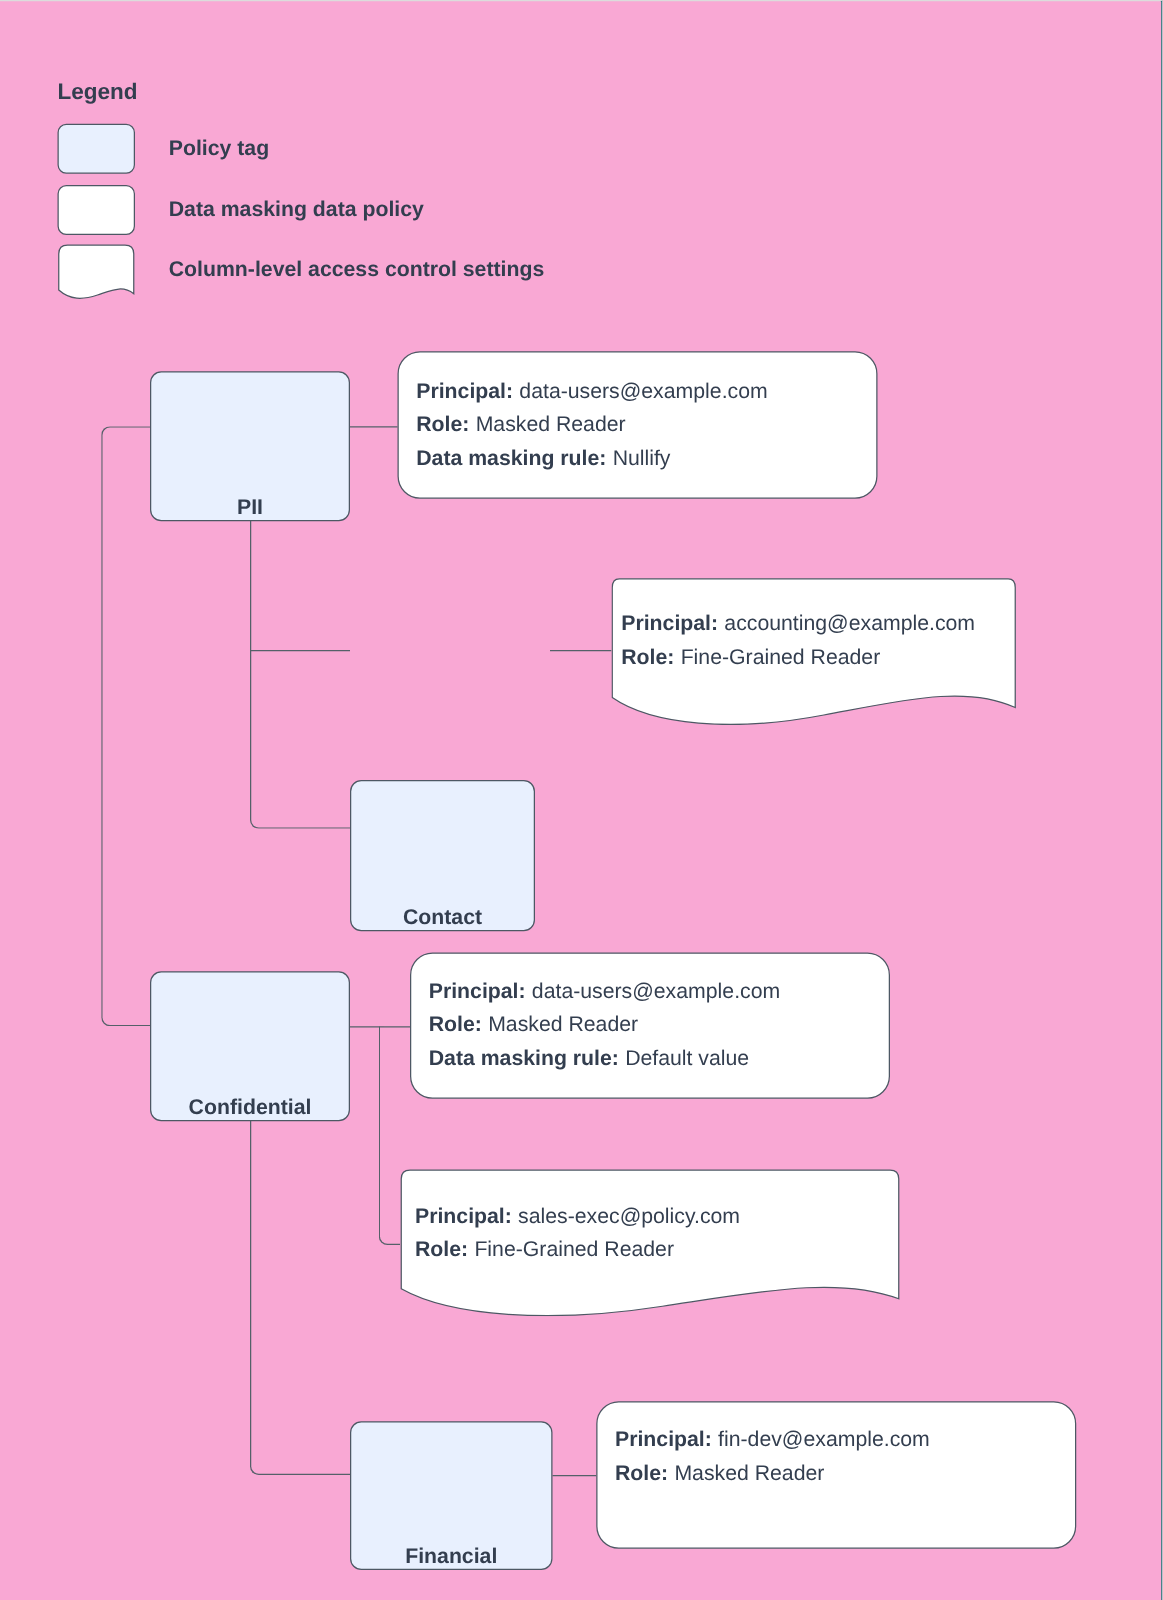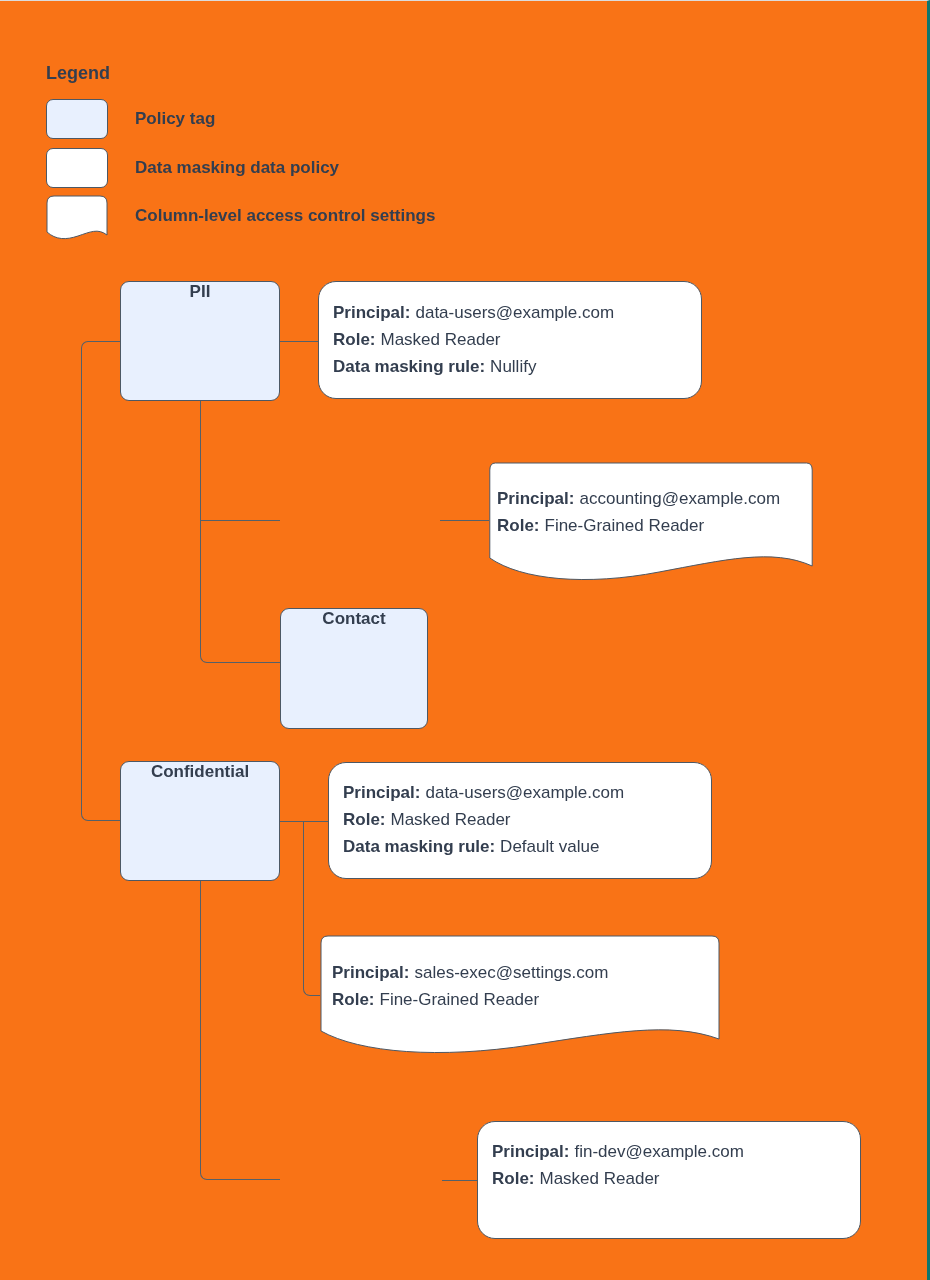--- a/index.html
+++ b/index.html
@@ -4,31 +4,31 @@
 <style>
   :root{
     --node-fill:#e8f0fe;
     --node-border:#4d5864;
     --line:#556069;
     --text:#333e4f;
   }
   *{box-sizing:border-box;}
   html,body{margin:0;padding:0;background:#fff;}
   body{font-family:"Liberation Sans","DejaVu Sans",sans-serif;color:var(--text);}
-  .canvas{position:relative;width:930px;height:1280px;background:#f97316;overflow:hidden;
-          border-top:1px solid #dcdcdc;border-right:3px solid #0f766e;padding-left:26px;}
+  .canvas{position:relative;width:930px;height:1280px;background:#f9a8d4;overflow:hidden;
+          border-top:1px solid #dcdcdc;border-right:1px solid #0f766e;padding-left:26px;}
   
   .legend-title{position:absolute;font-size:18px;font-weight:bold;}
   .swatch{position:absolute;border:1px solid var(--node-border);border-radius:7px;background:#fff;}
   .swatch.blue{background:var(--node-fill);}
   .legend-label{position:absolute;font-size:17px;font-weight:bold;display:flex;align-items:center;}
   
   .tag{position:absolute;background:var(--node-fill);border:1px solid var(--node-border);
-       border-radius:9px;display:flex;align-items:flex-start;justify-content:center;
-       font-size:17px;font-weight:bold;}
+       border-radius:9px;display:flex;align-items:flex-end;justify-content:center;
+       font-size:17px;font-weight:bold;margin-top:16px;}
   .policy{position:absolute;background:#fff;border:1px solid var(--node-border);
           border-radius:18px;font-size:17px;line-height:27px;}
   .policy .pad, .doc .pad{position:absolute;left:0;top:0;width:100%;height:100%;}
   .pline{white-space:nowrap;}
   .pl{font-weight:bold;margin-right:5px;}
   
   .doc{position:absolute;font-size:17px;line-height:27px;}
   .doc svg{position:absolute;left:0;top:0;width:100%;height:100%;display:block;}
   .doc .pad{position:relative;}
   
@@ -75,20 +75,23 @@
 
 
   <div class="tag" style="left:280px;top:607px;width:148px;height:121px;">
     <span>Contact</span>
   </div>
 
   <div class="tag" style="left:120px;top:760px;width:160px;height:120px;">
     <span>Confidential</span>
   </div>
 
+  <div class="tag" style="left:280px;top:1120px;width:162px;height:119px;">
+    <span>Financial</span>
+  </div>
 
   <div class="policy" style="left:318px;top:280px;width:384px;height:118px;">
     <div class="pad" style="padding:17px 0 0 14px;">
       <div class="pline"><span class="pl">Principal:</span><span class="pv">data-users@example.com</span></div>
       <div class="pline"><span class="pl">Role:</span><span class="pv">Masked Reader</span></div>
       <div class="pline"><span class="pl">Data masking rule:</span><span class="pv">Nullify</span></div>
     </div>
   </div>
 
   <div class="policy" style="left:328px;top:761px;width:384px;height:117px;">
@@ -114,18 +117,18 @@
       <div class="pline"><span class="pl">Principal:</span><span class="pv">accounting@example.com</span></div>
       <div class="pline"><span class="pl">Role:</span><span class="pv">Fine-Grained Reader</span></div>
     </div>
   </div>
 
   <div class="doc" style="left:320px;top:934px;width:400px;height:118px;">
     <svg viewBox="0 0 400 118" preserveAspectRatio="none">
       <path d="M 1 8 Q 1 1 8 1 L 392 1 Q 399 1 399 8 L 399 104 C 350 86 290 98 210 110 C 120 124 40 118 1 96 Z" fill="#ffffff" stroke="#4d5864" stroke-width="1" vector-effect="non-scaling-stroke"></path>
     </svg>
     <div class="pad" style="padding:24px 0 0 12px;">
-      <div class="pline"><span class="pl">Principal:</span><span class="pv">sales-exec@settings.com</span></div>
+      <div class="pline"><span class="pl">Principal:</span><span class="pv">sales-exec@policy.com</span></div>
       <div class="pline"><span class="pl">Role:</span><span class="pv">Fine-Grained Reader</span></div>
     </div>
   </div>
 
 </div>
 
 </body></html>

